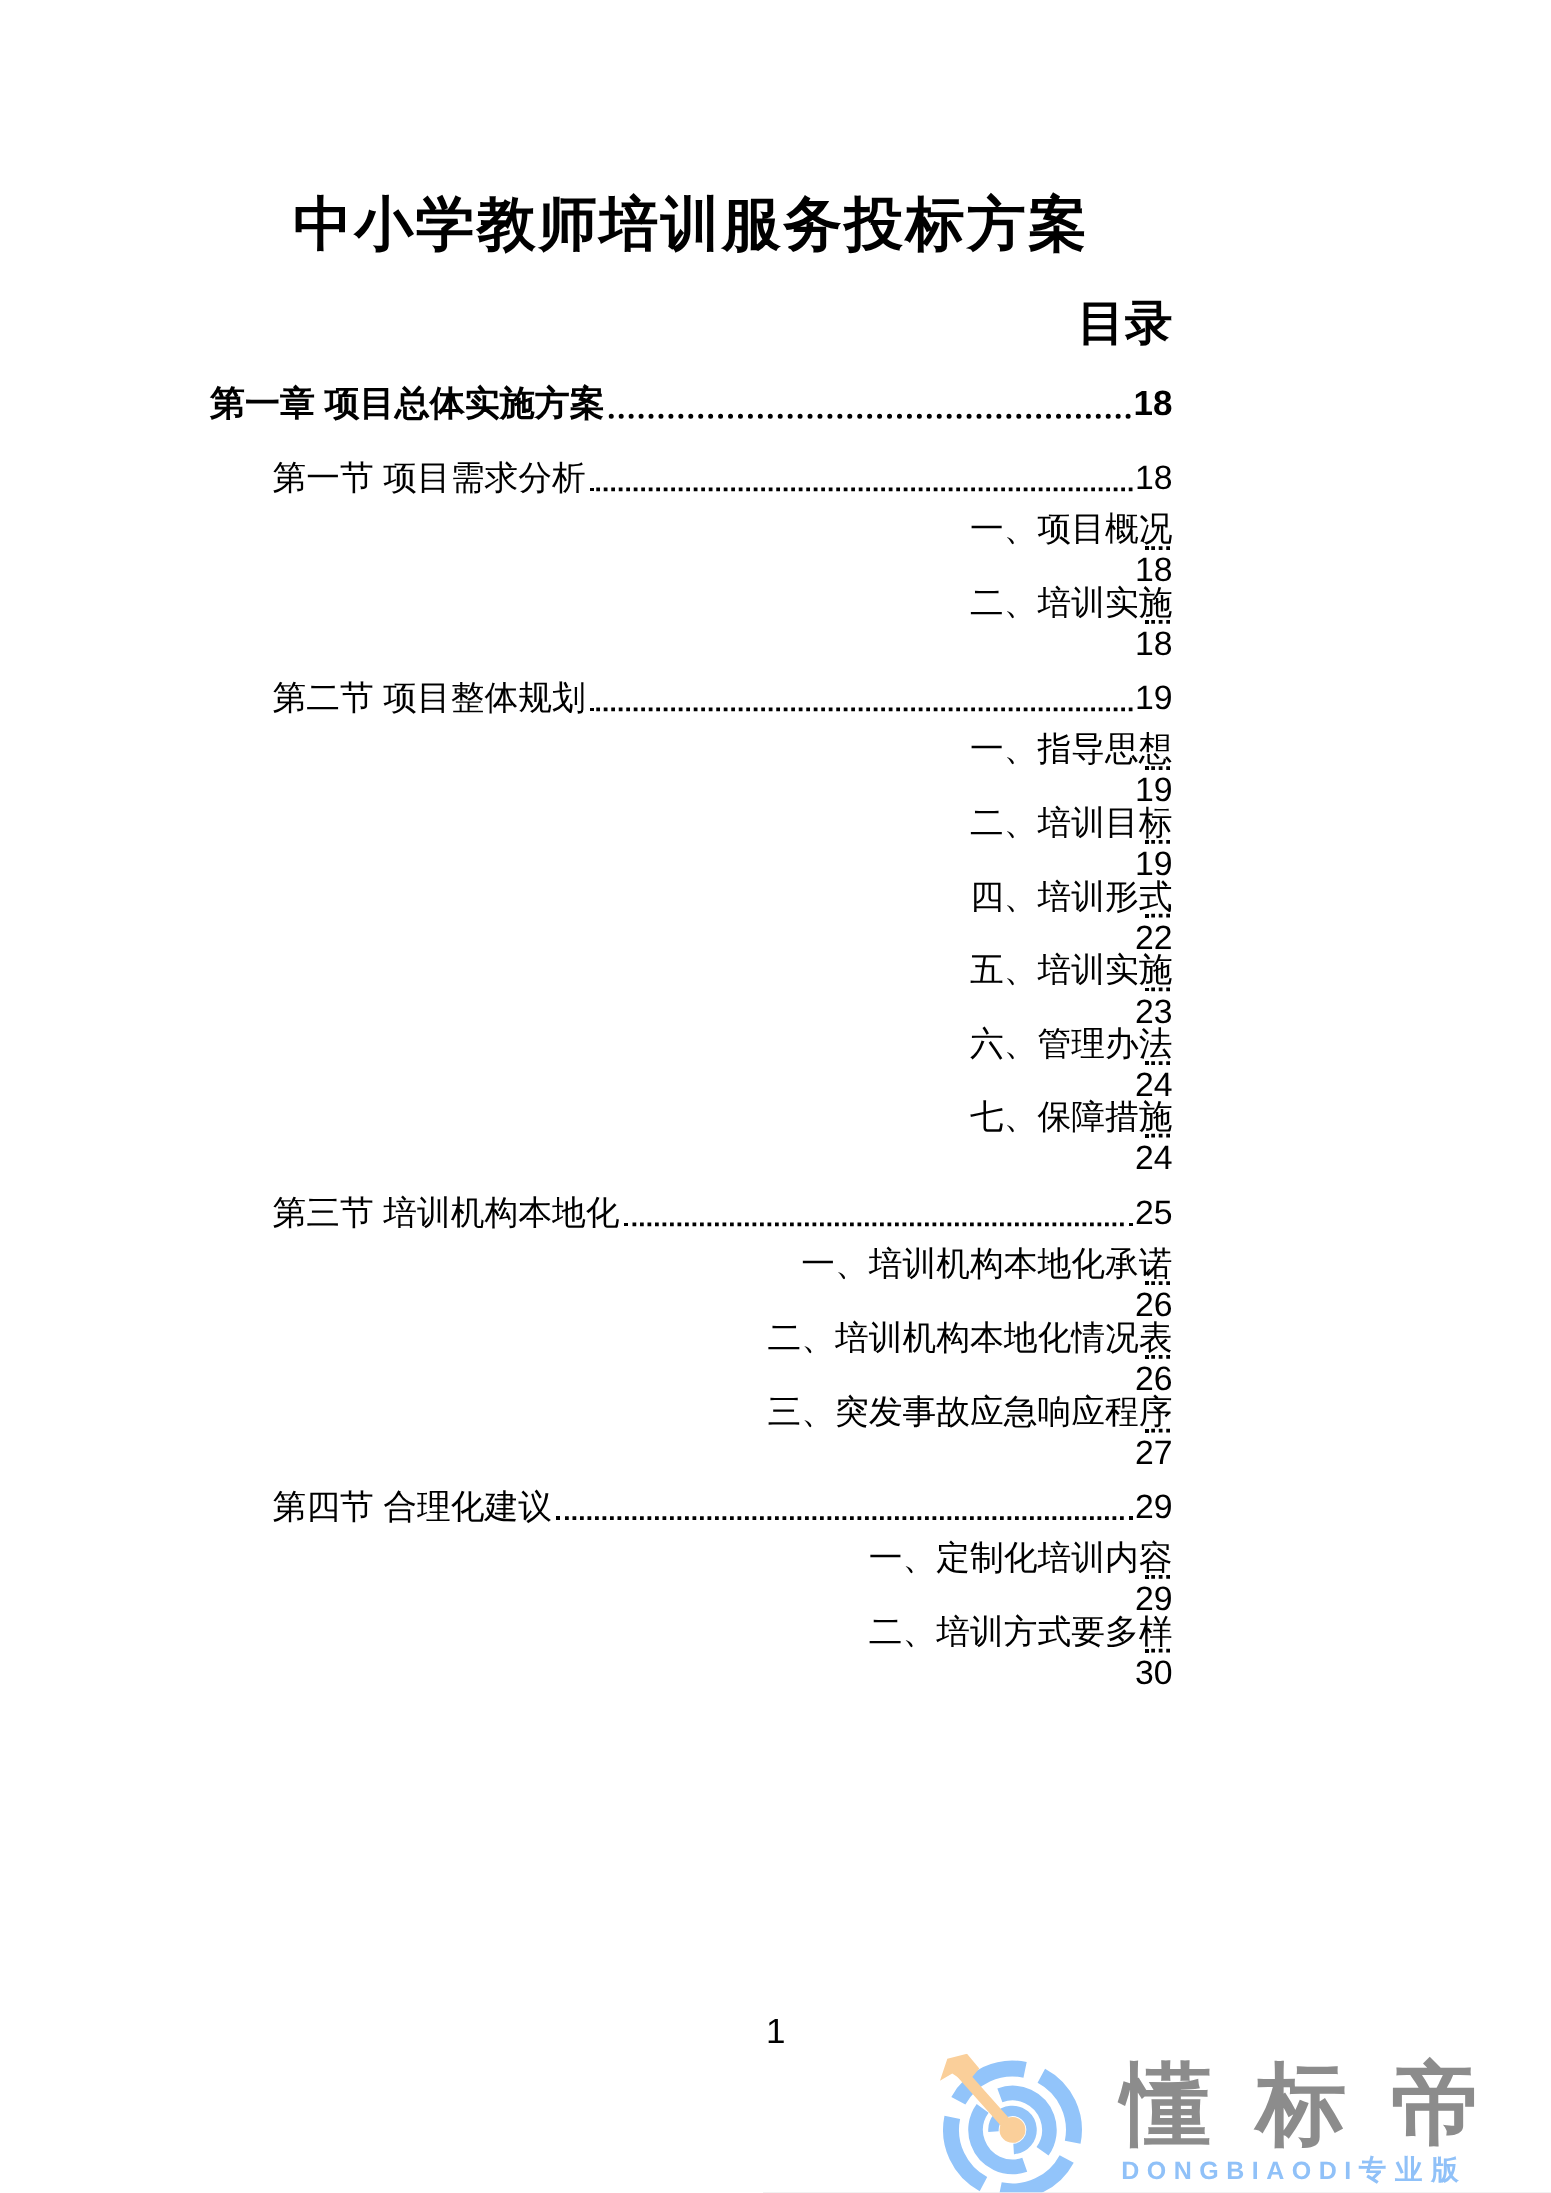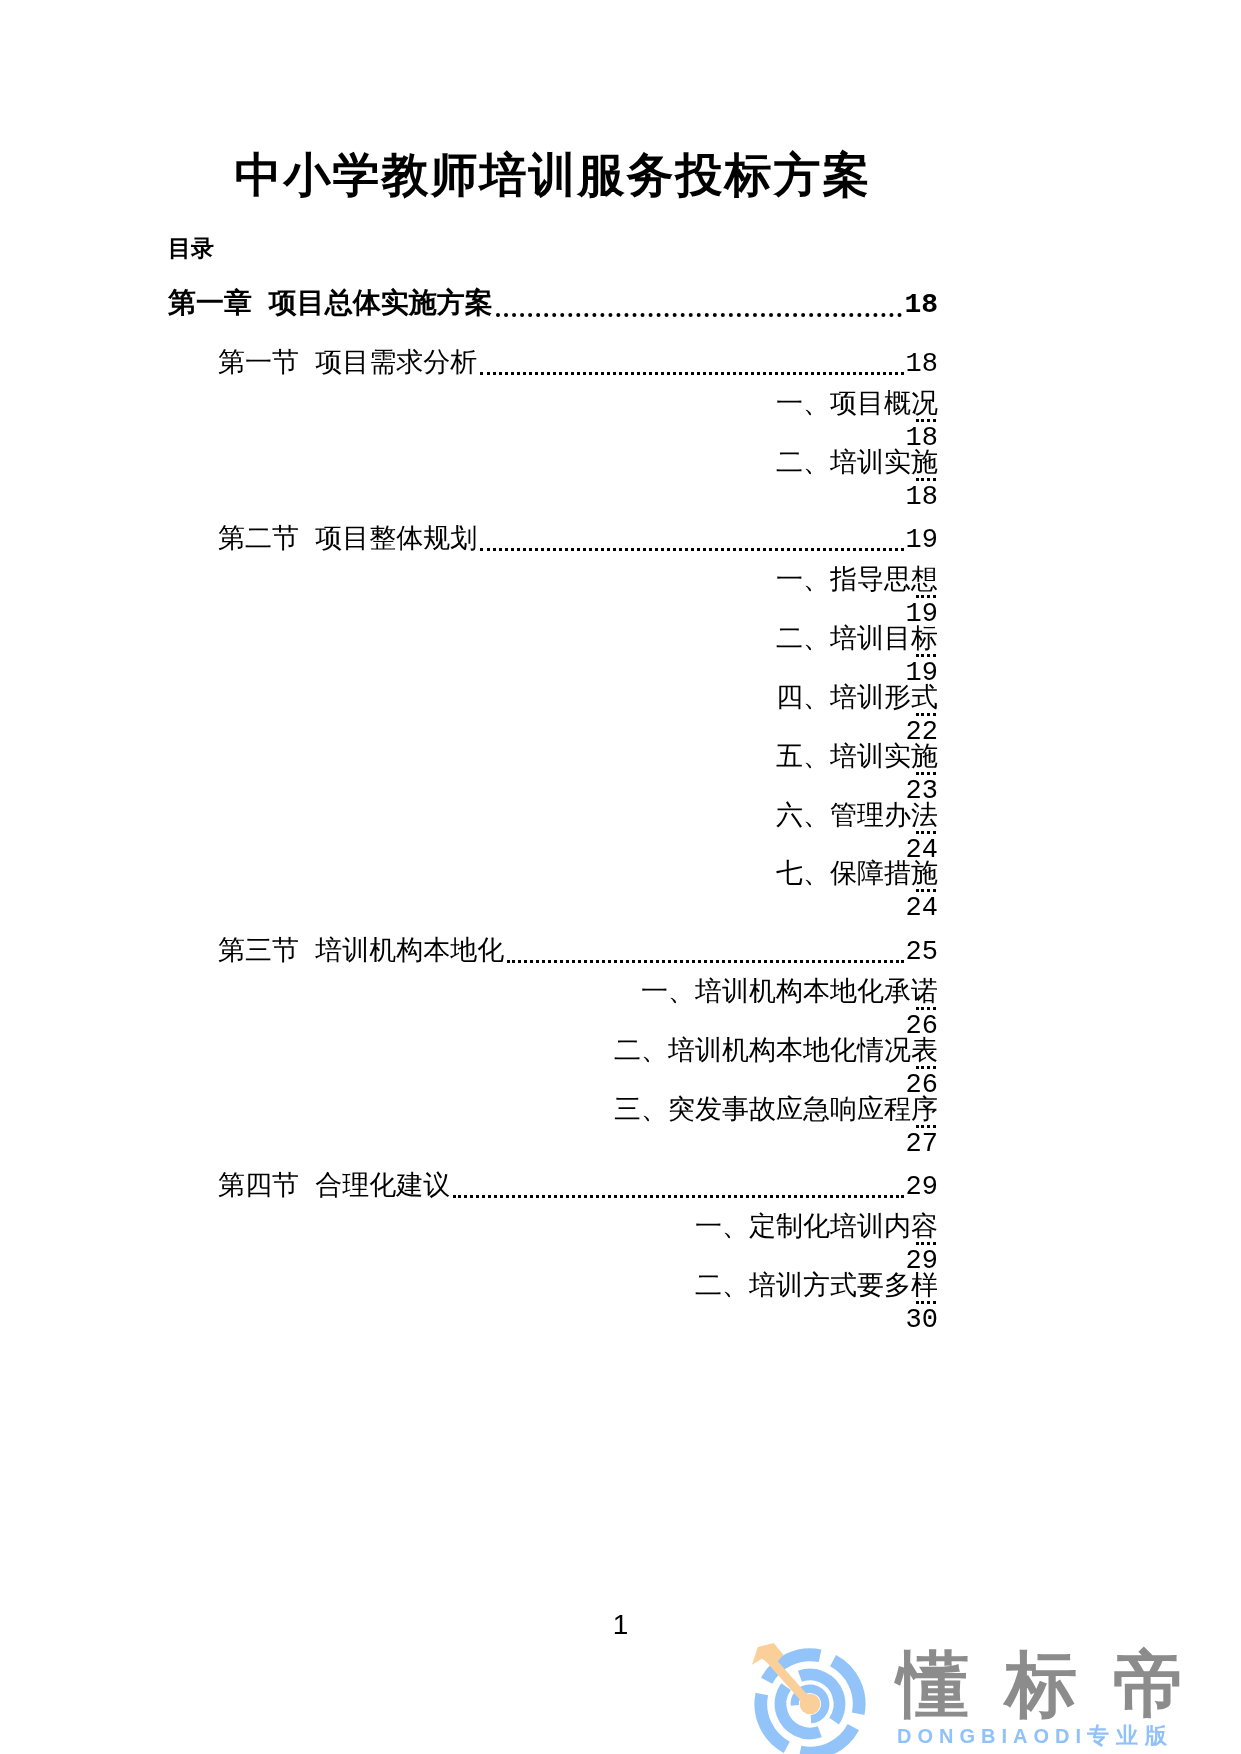--- a/index.html
+++ b/index.html
@@ -11,36 +11,35 @@
     background: #ffffff;
     font-family: "Liberation Sans", "DejaVu Sans", sans-serif;
     color: #000000;
     overflow: hidden;
   }
   .content {
     position: absolute;
     left: 168px;
     top: 150px;
     width: 770px;
-    font-family: Liberation Mono, monospace;
   }
   .doc-title {
     margin: 0;
     font-size: 47px;
     font-weight: 700;
     text-align: center;
     letter-spacing: 2px;
     line-height: 1.25;
     white-space: nowrap;
   }
   .toc-heading {
     margin: 28px 0 0 0;
-    font-size: 23px;
-    font-weight: 700;
-    text-align: left;
+    font-size: 38px;
+    font-weight: 700;
+    text-align: right;
     line-height: 1.2;
   }
   .toc {
     margin-top: 10px;
   }
   .toc-row {
     display: flex;
     align-items: flex-end;
     height: 58.8px;
     box-sizing: border-box;

